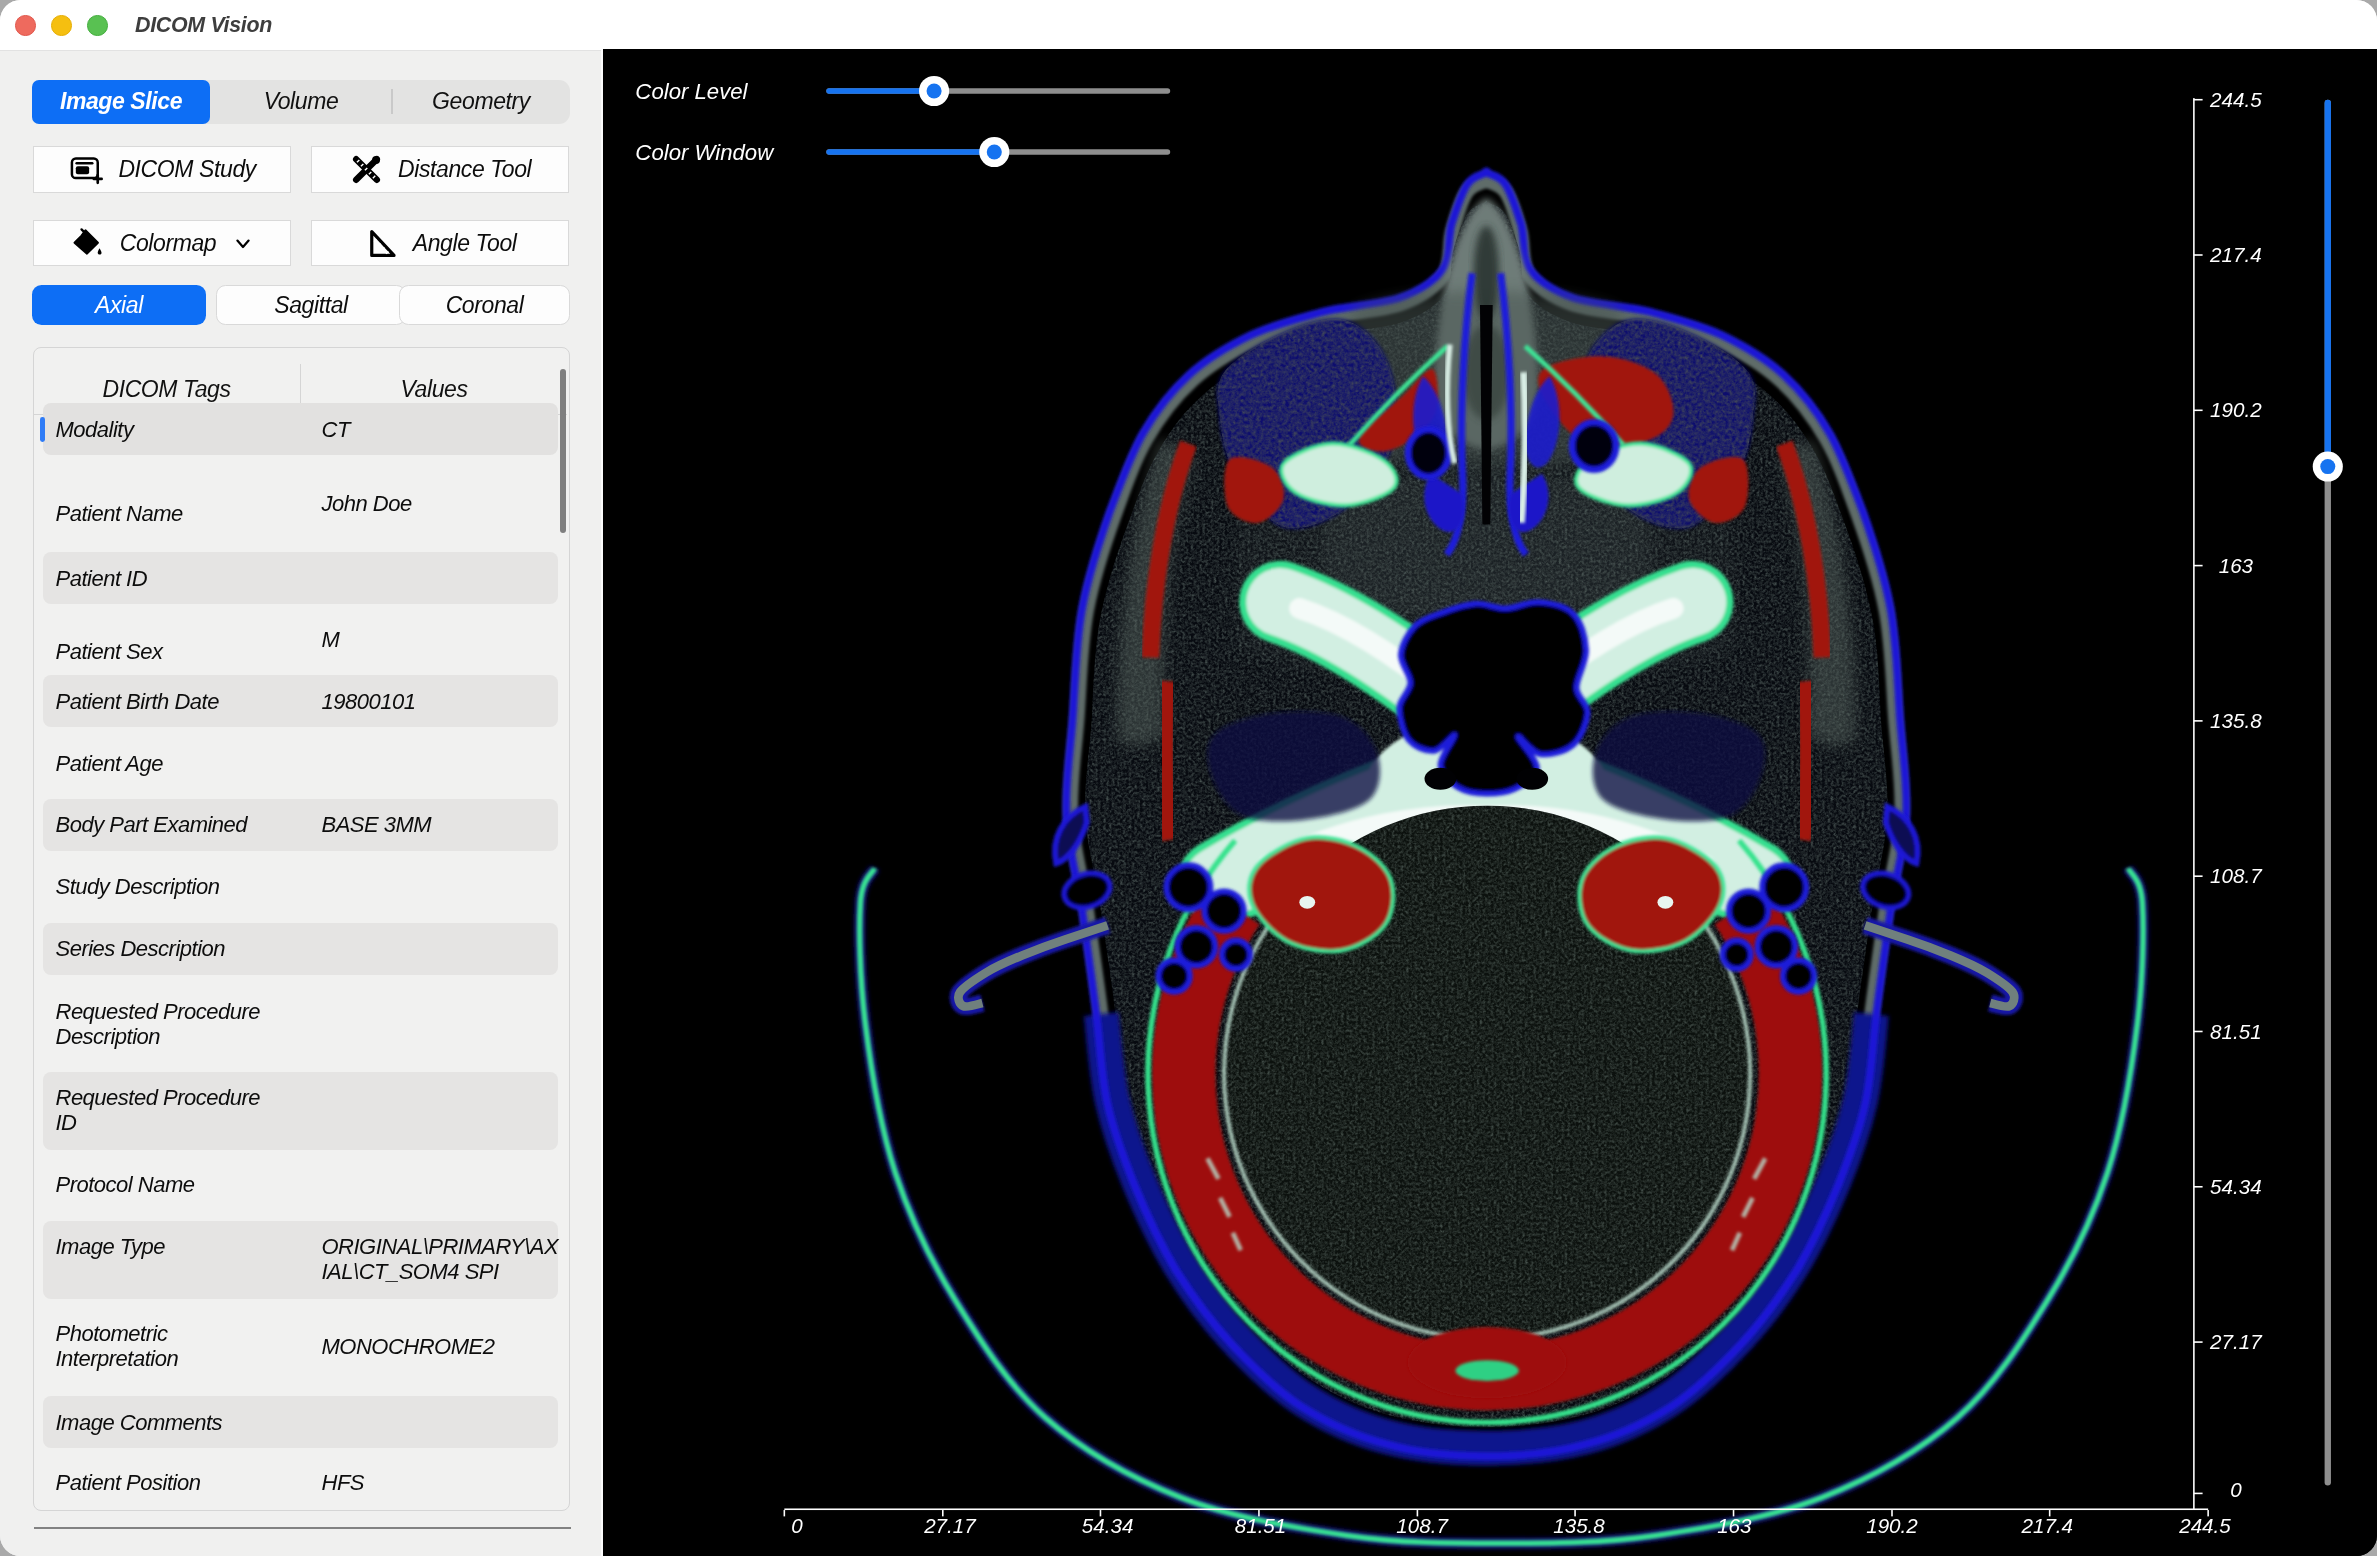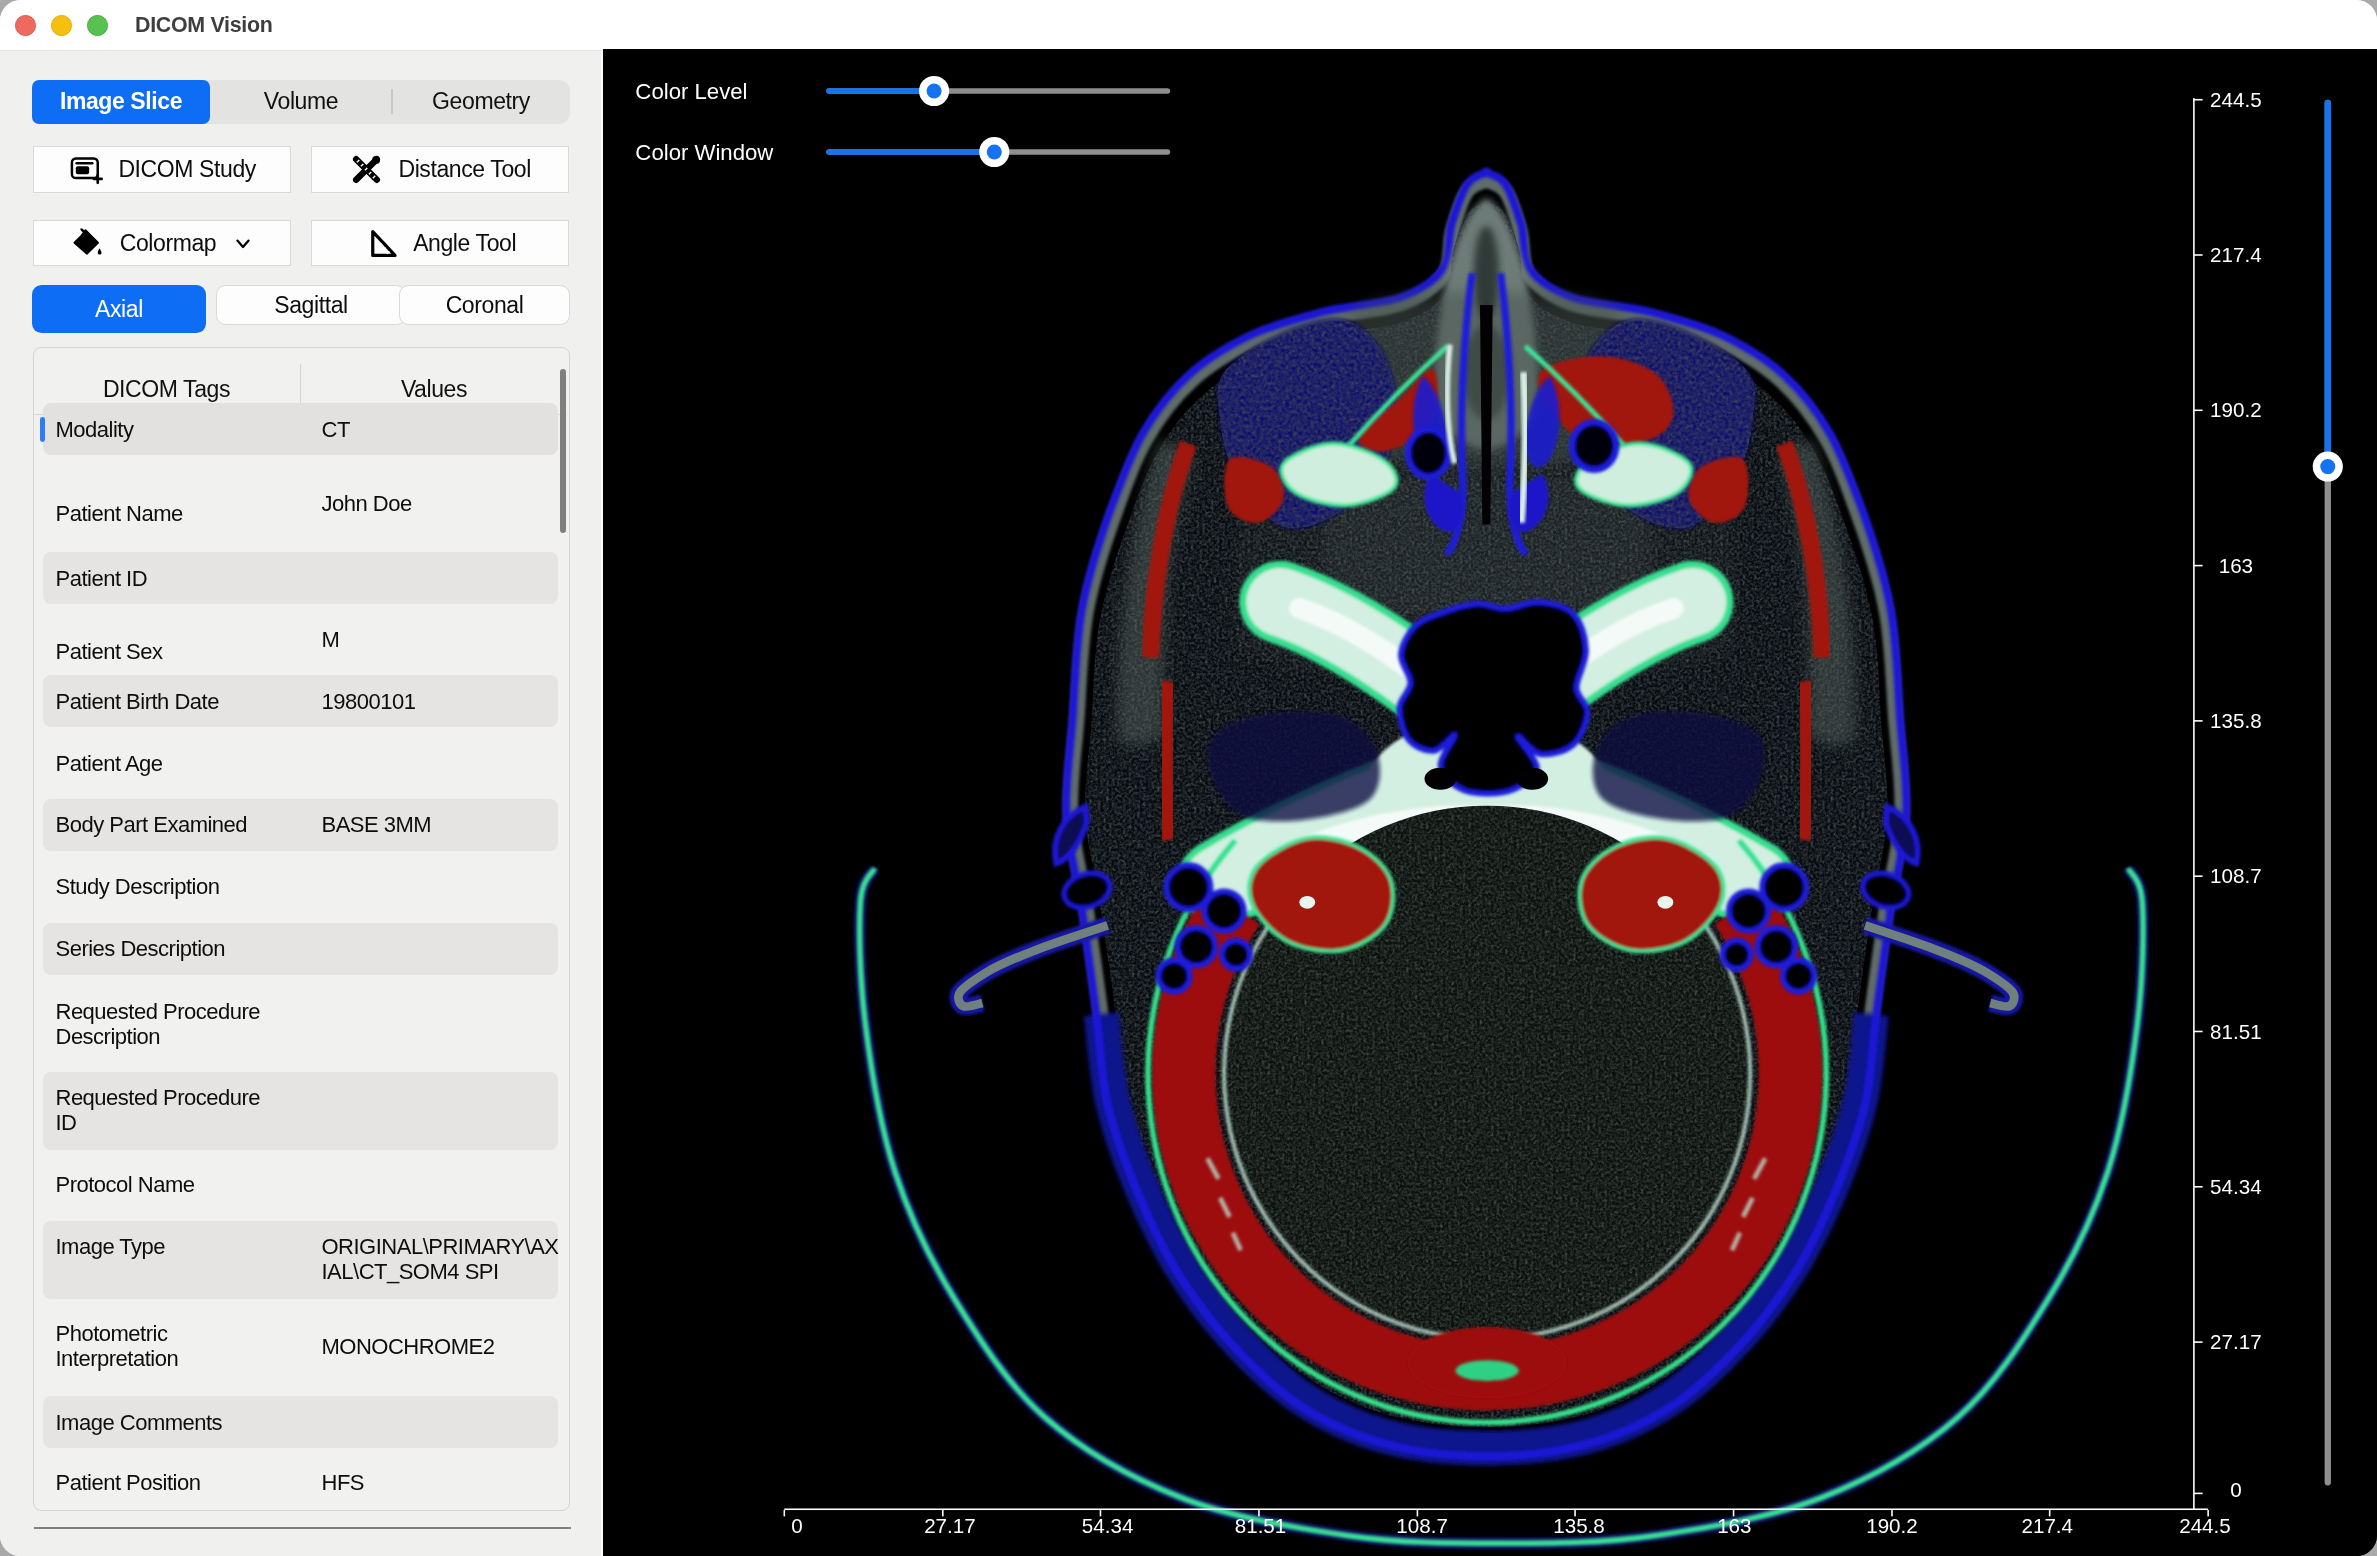--- a/index.html
+++ b/index.html
@@ -1,17 +1,17 @@
 <!DOCTYPE html>
 <html style="font-size:12.7px"><head>
 <meta charset="utf-8">
 <style>
 html,body{margin:0;padding:0;width:2377px;height:1556px;background:#a9a9a9;overflow:hidden;}
 *{box-sizing:border-box;font-family:"Liberation Sans",sans-serif;}
-#win{position:absolute;left:0;top:0;width:2377px;height:1556px;border-radius:20.6px;overflow:hidden;background:#f0f0ef;}
+#win{position:absolute;left:0;top:0;width:2377px;height:1556px;border-radius:20.6px;overflow:hidden;background:#f0f0ef;font-style:italic;}
 #titlebar{position:absolute;left:0;top:0;width:2377px;height:51px;background:#ffffff;border-bottom:1.6px solid #e2e2e2;}
 .tl{position:absolute;top:15px;width:20.6px;height:20.6px;border-radius:50%;}
 #tl1{left:15px;background:#ee6a5e;border:0.8px solid #e0564b;}
 #tl2{left:51px;background:#f5bf10;border:0.8px solid #e5ad05;}
 #tl3{left:87px;background:#59c152;border:0.8px solid #43ad3e;}
 #title{position:absolute;left:135px;top:12.7px;font-size:21.4px;letter-spacing:-0.3px;font-weight:bold;color:#3e3e3e;}
 #sidebar{position:absolute;left:0;top:51px;width:601px;height:1506px;background:#f0f0ef;}
 #vline{position:absolute;left:601px;top:49px;width:1.6px;height:1507px;background:#fdfdfd;}
 #viewer{position:absolute;left:602px;top:49px;width:1775px;height:1507px;background:#000;}
 #seg{position:absolute;left:32px;top:28.5px;width:538px;height:44px;background:#e3e3e2;border-radius:11px;}
@@ -283,21 +283,21 @@
       </div>
     <div class="btn" style="left:311px;top:169px;width:258px;height:46px;">
         <svg width="35" height="35" viewBox="0 0 44 44">
           <path d="M11 7 L11 37 L39 37 Z" fill="none" stroke="#000" stroke-width="4" stroke-linejoin="round"></path>
           <g stroke="#fff" stroke-width="1.8">
             <path d="M17 17 l-3 3 M22 22 l-3 3 M27 27 l-3 3 M32 32 l-3 3"></path>
           </g>
         </svg>
         <span>Angle Tool</span>
       </div>
-    <div class="bluebtn" style="left:32px;top:234px;width:174px;height:48px;">Axial</div>
+    <div class="bluebtn" style="left:32px;top:234px;width:174px;height:40px;">Axial</div>
     <div class="whtbtn" style="left:216px;top:234px;width:190px;height:40px;">Sagittal</div>
     <div class="whtbtn" style="left:399px;top:234px;width:171px;height:40px;">Coronal</div>
     <div id="tbl">
       <div id="thead">
           <div class="c1">DICOM Tags</div>
           <div class="cd"></div>
           <div class="c2">Values</div>
         </div>
       <div class="stripe" style="top:55px;height:52px;background:#e2e1e0;"></div>
       <div class="rl" style="top:69px;">Modality</div>

